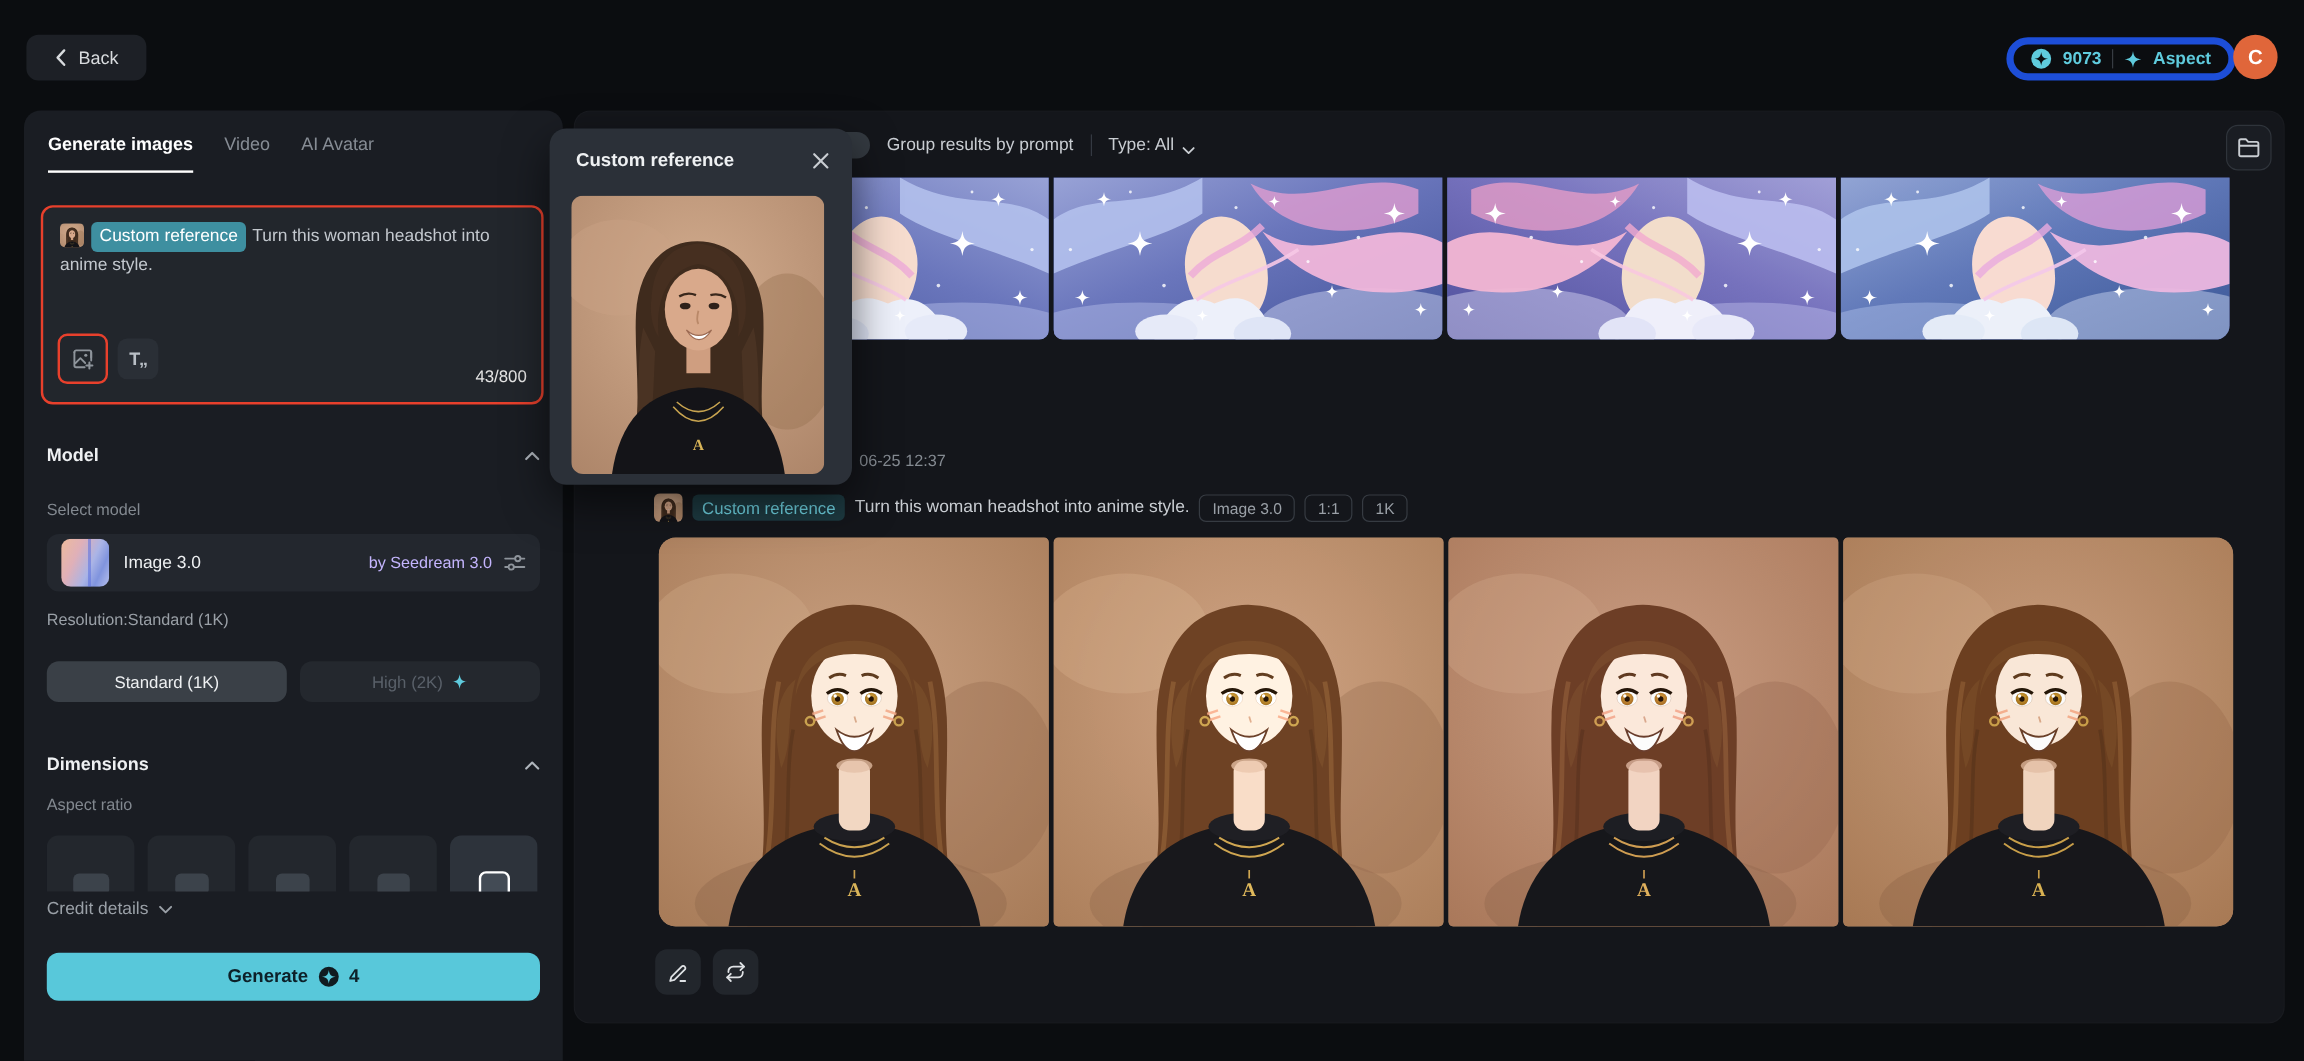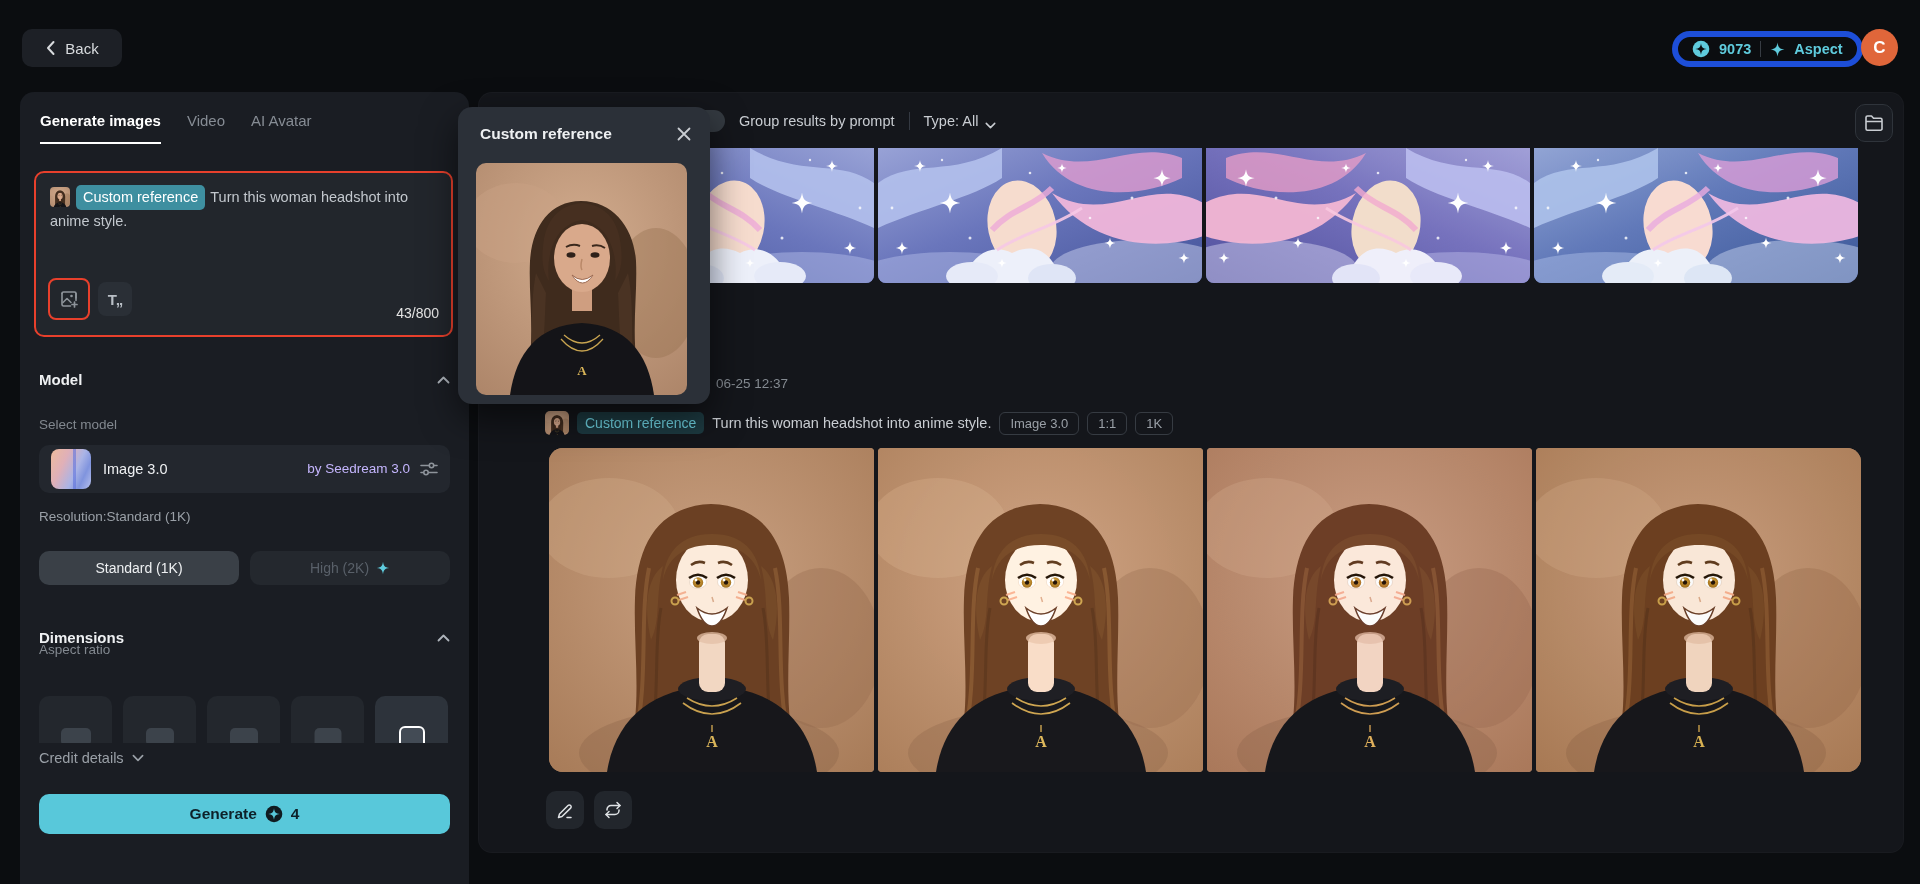--- a/index.html
+++ b/index.html
@@ -368,21 +368,21 @@
     </div>
   </div>
 
   <div class="section-head" style="top:537px">
     <span>Dimensions</span>
     <svg width="13" height="8" viewBox="0 0 13 8">
       <path d="M1.5,6.5 L6.5,1.5 L11.5,6.5" stroke="#aeb4bb" stroke-width="1.8" fill="none" stroke-linecap="round" stroke-linejoin="round"></path>
     </svg>
   </div>
 
-  <div class="sub-label" style="top:550px">Aspect ratio</div>
+  <div class="sub-label" style="top:571px">Aspect ratio</div>
 
   <div class="ratio-row">
     <div class="ratio-tile">
         <div class="shape" style="width:30px;height:18px"></div>
       </div>
     <div class="ratio-tile">
         <div class="shape" style="width:28px;height:18px"></div>
       </div>
     <div class="ratio-tile">
         <div class="shape" style="width:28px;height:19px"></div>

